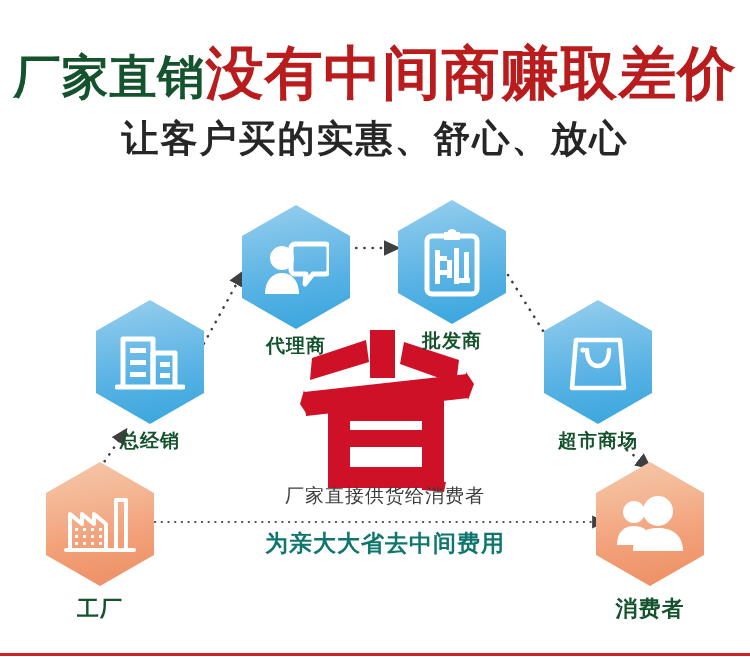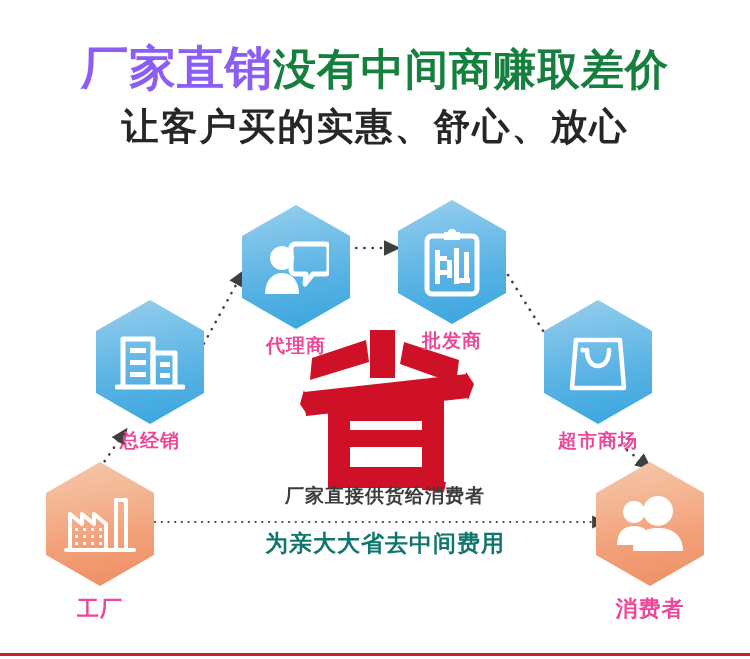--- a/index.html
+++ b/index.html
@@ -30,32 +30,32 @@
     top: 44px;
     width: 750px;
     text-align: center;
     line-height: 1;
     white-space: nowrap;
   }
   .headline .hl-red {
     font-size: 47px;
     font-weight: bold;
     letter-spacing: 1px;
-    color: #8b5cf6;
+    color: #14532d;
   }
   .headline .hl-dark {
-    font-size: 43px;
-    font-weight: bold;
-    letter-spacing: 1px;
-    color: #15803d;
+    font-size: 58px;
+    font-weight: bold;
+    letter-spacing: 1px;
+    color: #b91c1c;
   }
   .subline {
     position: absolute;
     left: 0;
-    top: 104px;
+    top: 116px;
     width: 750px;
     text-align: center;
     font-size: 37px;
     font-weight: bold;
     letter-spacing: 2px;
     color: #262626;
     line-height: 1.25;
     white-space: nowrap;
   }
 
@@ -85,21 +85,21 @@
   }
   .hex svg { display: block; }
 
   .node-label {
     position: absolute;
     left: 50%;
     transform: translateX(-50%);
     top: 128px;
     font-size: 19px;
     font-weight: bold;
-    color: #ec4899;
+    color: #14532d;
     white-space: nowrap;
     letter-spacing: 1px;
   }
   .node-label.big {
     font-size: 22px;
     top: 132px;
     text-align: center;
   }
 
   
@@ -122,21 +122,21 @@
   .sheng svg { display: block; }
 
   
   .cap-top {
     position: absolute;
     left: 175px;
     top: 483px;
     width: 420px;
     text-align: center;
     font-size: 19px;
-    font-weight: bold;
+    font-weight: normal;
     color: #3c3c3c;
     letter-spacing: 1px;
     white-space: nowrap;
   }
   .cap-bottom {
     position: absolute;
     left: 175px;
     top: 528px;
     width: 420px;
     text-align: center;

